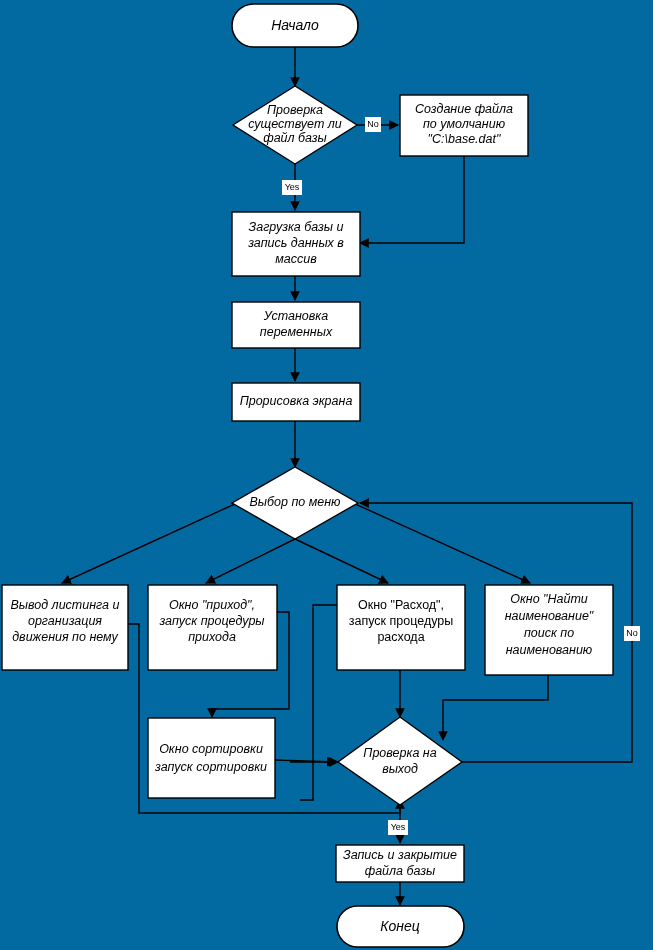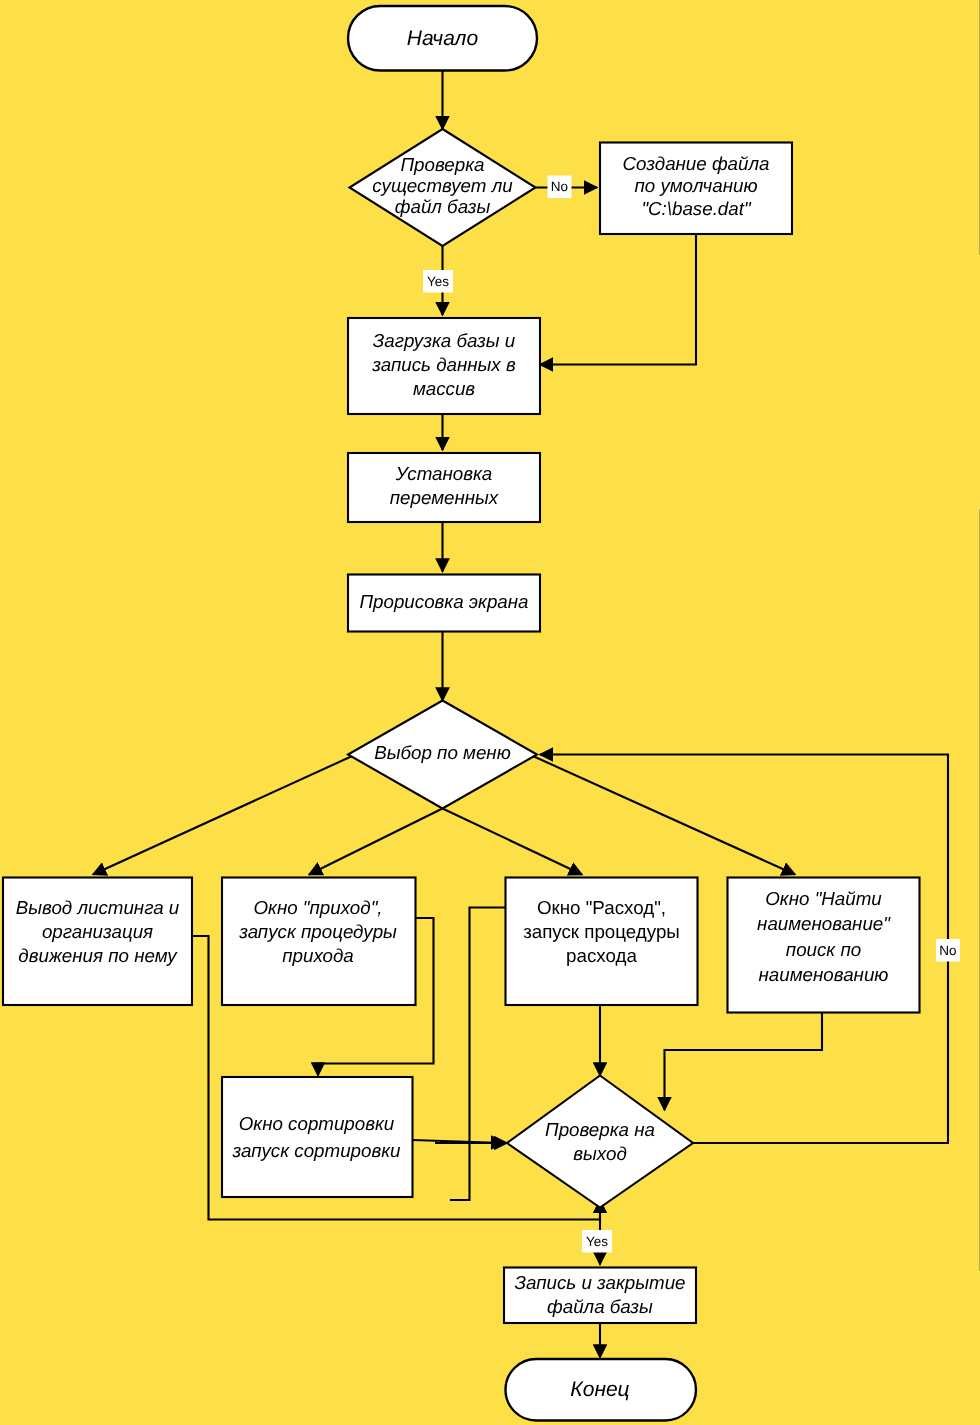--- a/index.html
+++ b/index.html
@@ -4,21 +4,21 @@
 <style>
   html, body {
     margin: 0;
     padding: 0;
     background: #808080;
   }
   #canvas-wrap {
     position: relative;
     width: 653px;
     height: 950px;
-    background: #fde047;
+    background: #0369a1;
     overflow: hidden;
     font-family: "Liberation Sans", sans-serif;
   }
   svg.flow {
     display: block;
     width: 653px;
     height: 950px;
   }
   .shape-fill { fill: #ffffff; stroke: #000000; stroke-width: 1.4; }
   .terminator { fill: #ffffff; stroke: #000000; stroke-width: 1.6; }

